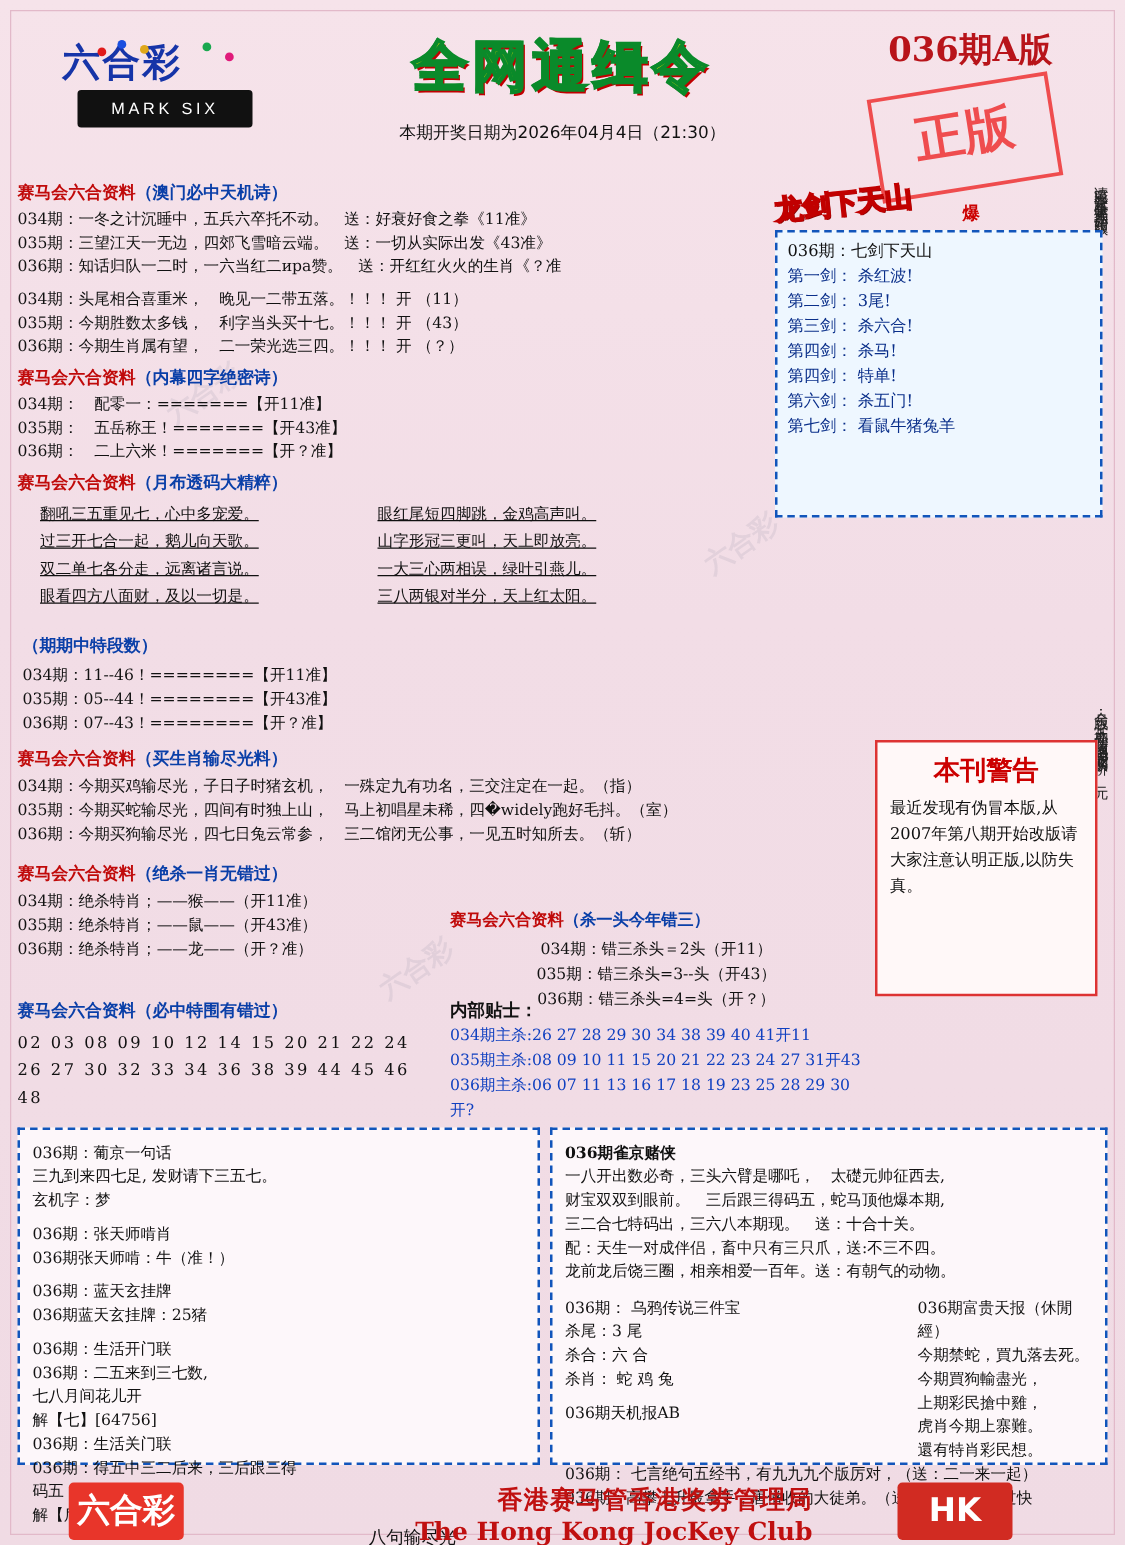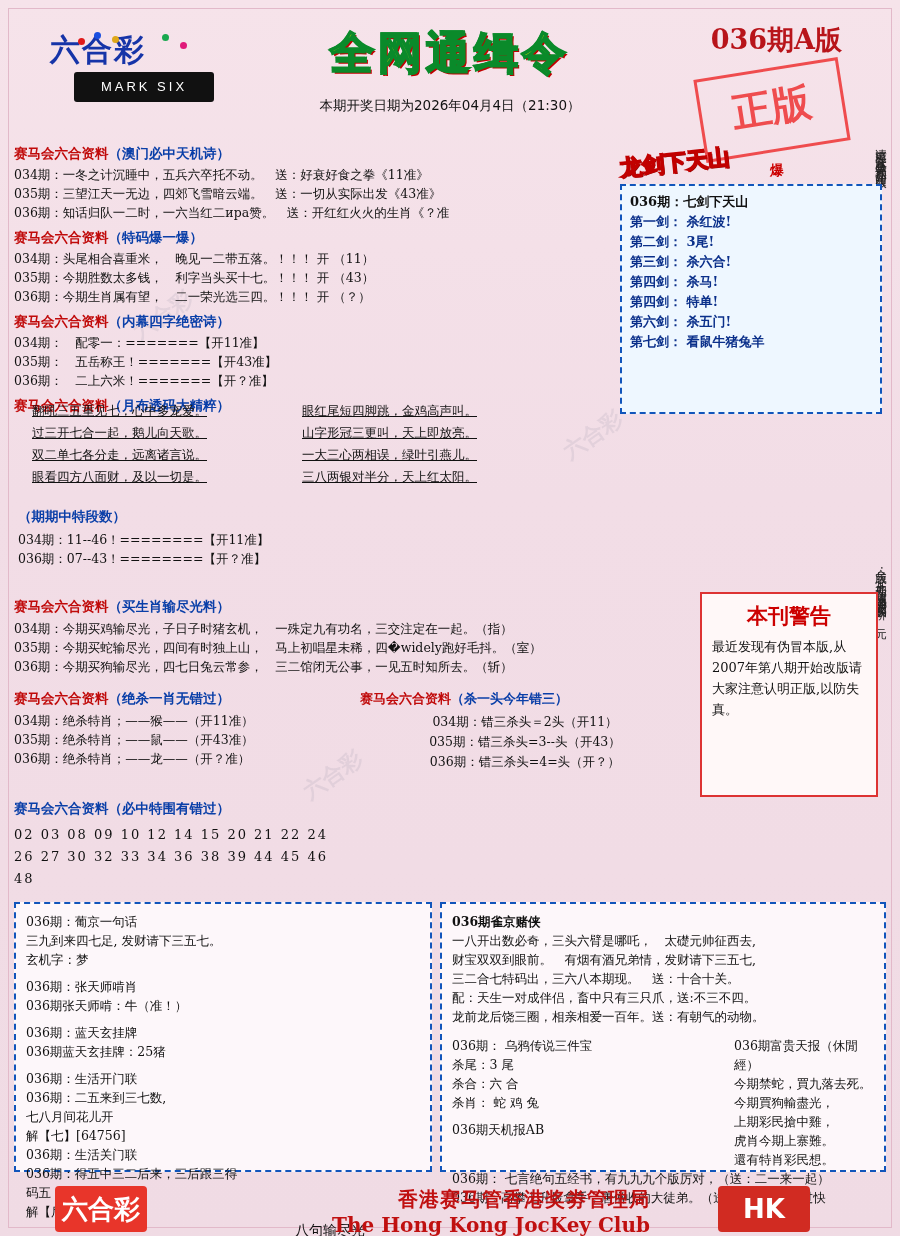--- a/index.html
+++ b/index.html
@@ -10,21 +10,21 @@
     font-size:12px;color:#111;
     position:relative;overflow:hidden;
   }
   .page{position:relative;width:900px;height:1236px;background:
      linear-gradient(180deg,#f6e3ea 0%,#f2dde6 40%,#f0dbe4 100%);}
   .frame{position:absolute;left:8px;top:8px;right:8px;bottom:8px;border:1px solid #e2b9c9;}
 
   
   .logo{position:absolute;left:50px;top:30px;width:170px;height:78px;}
   .logo .txt{font-family:"DejaVu Serif","Liberation Serif",serif;font-size:30px;font-weight:bold;color:#1634a8;letter-spacing:2px;}
-  .logo .bar{position:absolute;left:24px;top:42px;width:140px;height:30px;background:#111;border-radius:3px;}
+  .logo .bar{position:absolute;left:12px;top:42px;width:140px;height:30px;background:#111;border-radius:3px;}
   .logo .bar span{color:#fff;font-size:13px;letter-spacing:3px;display:block;text-align:center;line-height:30px;font-family:"Liberation Sans",sans-serif;}
   .logo .dots i{position:absolute;width:7px;height:7px;border-radius:50%;display:block;}
   .logo .redx{position:absolute;left:92px;top:36px;color:#e01a1a;font-size:34px;font-weight:bold;transform:rotate(-12deg);}
 
   .title{position:absolute;left:255px;top:24px;width:390px;text-align:center;}
   .title .main{
     font-family:"DejaVu Serif","Liberation Serif",serif;
     font-size:44px;font-weight:bold;letter-spacing:4px;
     color:#ffe800;
     -webkit-text-stroke:2px #0a8a2a;
@@ -47,34 +47,34 @@
   .leftcol{position:absolute;left:14px;top:145px;width:520px;}
   .blk{margin-bottom:7px;}
   .blk .lines{margin-top:2px;}
   .lines div{white-space:nowrap;}
 
   
   .rightTop{position:absolute;left:620px;top:148px;width:262px;}
   .dragonbox{position:relative;width:262px;height:230px;background:#eef7ff;border:2px dashed #1155bb;padding:6px 8px;box-sizing:border-box;}
   .dragonTitle{font-family:"DejaVu Serif","Liberation Serif",serif;font-size:22px;font-weight:bold;color:#ffe400;-webkit-text-stroke:1.5px #c10000;text-shadow:1px 1px 0 #8a0000;transform:rotate(-6deg);display:inline-block;}
   .dragonbox ul{margin:0;padding:0;list-style:none;}
-  .dragonbox li{font-size:13px;line-height:20px;color:#0a2f8a;font-family:"DejaVu Serif","Liberation Serif",serif;font-weight:bold;}
+  .dragonbox li{font-size:13px;line-height:20px;color:#0a2f8a;font-family:"DejaVu Serif","Liberation Serif",serif;}
   .dragonbox .first{color:#111;}
 
   .warnbox{position:absolute;left:700px;top:592px;width:178px;height:205px;background:#fff8f8;border:2px solid #d33;box-sizing:border-box;padding:8px 10px;}
   .warnbox .wt{font-size:21px;font-weight:bold;color:#c00;text-align:center;font-family:"DejaVu Serif","Liberation Serif",serif;}
   .warnbox p{margin:6px 0 0;font-size:13px;line-height:21px;color:#111;font-family:"DejaVu Serif","Liberation Serif",serif;}
 
   .poem{font-size:12.5px;line-height:22px;color:#111;font-family:"DejaVu Serif","Liberation Serif",serif;}
   .poem .r{display:flex;}
   .poem .r span{display:block;}
   .poem .r span:first-child{width:270px;}
 
   
-  .midright{position:absolute;left:360px;top:690px;width:330px;}
+  .midright{position:absolute;left:360px;top:727px;width:330px;}
   .midright .t{color:#c00a0a;font-weight:bold;font-size:13px;font-family:"DejaVu Serif","Liberation Serif",serif;}
   .midright .t .paren{color:#0a3fa8;}
   .midright .lines div{font-size:12.5px;line-height:20px;font-family:"DejaVu Serif","Liberation Serif",serif;}
 
   .inner{position:absolute;left:360px;top:800px;width:330px;}
   .inner .h{font-size:14px;font-weight:bold;color:#111;font-family:"DejaVu Serif","Liberation Serif",serif;}
   .inner div.l{font-size:12.5px;line-height:20px;color:#1040c0;font-family:"DejaVu Serif","Liberation Serif",serif;}
 
   .numsrow{font-size:13px;line-height:22px;letter-spacing:2px;font-family:"DejaVu Serif","Liberation Serif",serif;}
 
@@ -139,23 +139,20 @@
         <span>赛马会六合资料</span><span class="paren">（澳门必中天机诗）</span>
       </div>
       <div class="lines rowtxt">
         <div>034期：一冬之计沉睡中，五兵六卒托不动。　送：好衰好食之拳《11准》</div>
         <div>035期：三望江天一无边，四郊飞雪暗云端。　送：一切从实际出发《43准》</div>
         <div>036期：知话归队一二时，一六当红二ира赞。　送：开红红火火的生肖《？准</div>
       </div>
     </div>
 
     <div class="blk">
-      <div class="sect-title">
-        <span>赛马会六合资料</span><span class="paren">（特码爆一爆）</span>
-      </div>
       <div class="lines rowtxt">
         <div>034期：头尾相合喜重米，　晚见一二带五落。！！！ 开 （11）</div>
         <div>035期：今期胜数太多钱，　利字当头买十七。！！！ 开 （43）</div>
         <div>036期：今期生肖属有望，　二一荣光选三四。！！！ 开 （？）</div>
       </div>
     </div>
 
     <div class="blk">
       <div class="sect-title">
         <span>赛马会六合资料</span><span class="paren">（内幕四字绝密诗）</span>
@@ -190,20 +187,21 @@
     <div class="r">
         <span>眼看四方八面财，及以一切是。</span>
         <span>三八两银对半分，天上红太阳。</span>
       </div>
   </div>
 
   <div style="position:absolute;left:18px;top:508px;width:430px;">
     <div class="sect-title" style="color:#0a3fa8;">（期期中特段数）</div>
     <div class="lines rowtxt" style="margin-top:4px;">
       <div>034期：11--46！========【开11准】</div>
+      <div>035期：05--44！========【开43准】</div>
       <div>036期：07--43！========【开？准】</div>
     </div>
   </div>
 
   <div style="position:absolute;left:14px;top:598px;width:660px;">
     <div class="sect-title">
       <span>赛马会六合资料</span><span class="paren">（买生肖输尽光料）</span>
     </div>
     <div class="lines rowtxt" style="margin-top:3px;">
       <div>034期：今期买鸡输尽光，子日子时猪玄机，　一殊定九有功名，三交注定在一起。（指）</div>
@@ -235,20 +233,26 @@
   </div>
 
   <div style="position:absolute;left:14px;top:800px;width:340px;">
     <div class="sect-title">
       <span style="color:#0a3fa8;">赛马会六合资料</span><span class="paren">（必中特围有错过）</span>
     </div>
     <div class="numsrow" style="margin-top:6px;">02 03 08 09 10 12 14 15 20 21 22 24</div>
     <div class="numsrow">26 27 30 32 33 34 36 38 39 44 45 46 48</div>
   </div>
 
+  <div class="inner">
+    <div class="h">内部贴士：</div>
+    <div class="l">034期主杀:26 27 28 29 30 34 38 39 40 41开11</div>
+    <div class="l">035期主杀:08 09 10 11 15 20 21 22 23 24 27 31开43</div>
+    <div class="l">036期主杀:06 07 11 13 16 17 18 19 23 25 28 29 30开?</div>
+  </div>
 
   <div class="rightTop">
     <div style="position:relative;height:36px;">
       <div class="dragonTitle">龙剑下天山</div>
       <div style="position:absolute;left:150px;top:14px;color:#c00;font-weight:bold;font-size:14px;">爆</div>
     </div>
     <div class="dragonbox">
       <ul>
         <li class="first">036期：七剑下天山</li>
         <li>第一剑： 杀红波!</li>
@@ -289,21 +293,21 @@
     </div>
     <div class="right">
       <div class="ln" style="font-size:14px;">八句输尽光</div>
 
     </div>
   </div>
 
   <div class="panel panelR">
     <div class="ln" style="font-weight:bold;">036期雀京赌侠</div>
     <div class="ln">一八开出数必奇，三头六臂是哪吒，　太礎元帅征西去,</div>
-    <div class="ln">财宝双双到眼前。　有烟有酒兄弟情，发财请下三五七,</div>
+    <div class="ln">财宝双双到眼前。　三后跟三得码五，蛇马顶他爆本期,</div>
     <div class="ln">三二合七特码出，三六八本期现。　送：十合十关。</div>
     <div class="ln">配：天生一对成伴侣，畜中只有三只爪，送:不三不四。</div>
     <div class="ln">龙前龙后饶三圈，相亲相爱一百年。送：有朝气的动物。</div>
     <div style="height:10px;"></div>
     <div class="rr">
       <div class="ln">036期富贵天报（休閒經）</div>
       <div class="ln">今期禁蛇，買九落去死。</div>
       <div class="ln">今期買狗輸盡光，</div>
       <div class="ln">上期彩民搶中雞，</div>
       <div class="ln">虎肖今期上寨難。</div>

